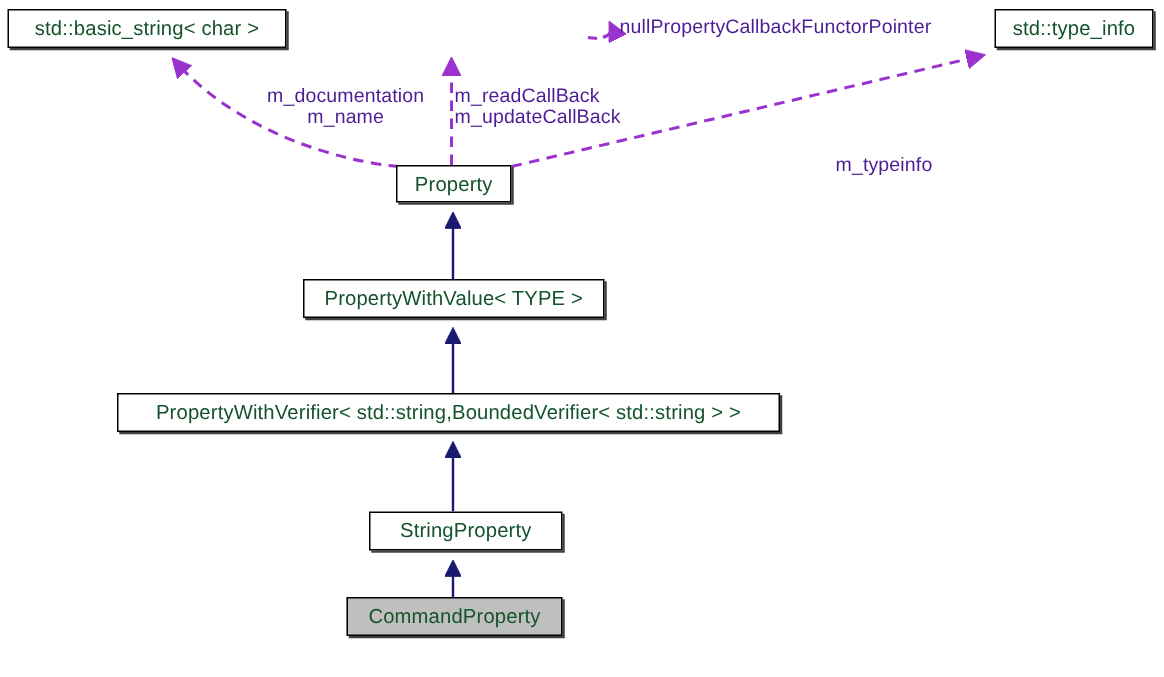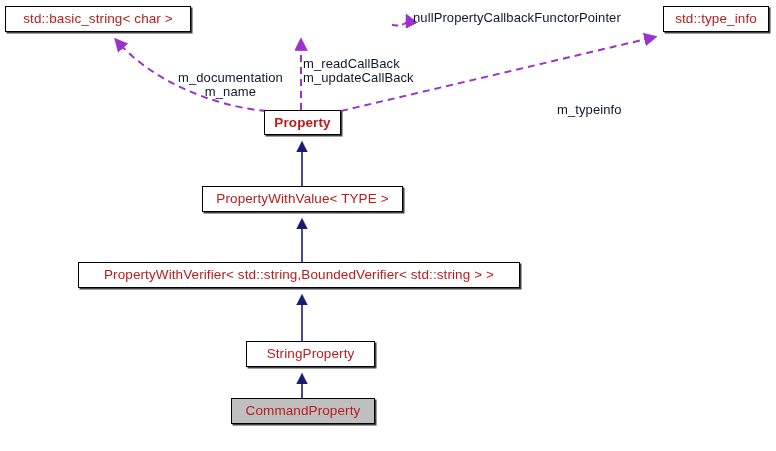--- a/index.html
+++ b/index.html
@@ -23,38 +23,38 @@
     top: 0;
     width: 776px;
     height: 451px;
     pointer-events: none;
   }
   .uml-node {
     position: absolute;
     box-sizing: border-box;
     border: 1px solid #000000;
     background: #ffffff;
-    color: #b91c1c;
+    color: #14532d;
     font-size: 13.5px;
     line-height: 1;
     display: flex;
     align-items: center;
     justify-content: center;
     white-space: nowrap;
     letter-spacing: 0.1px;
     box-shadow: 1.5px 1.5px 0 0 rgba(30,30,30,0.85);
   }
   .uml-node.highlight {
     background: #bfbfbf;
   }
   .edge-label {
     position: absolute;
     font-size: 13px;
     line-height: 14px;
-    color: #0f172a;
+    color: #4c1d95;
     white-space: nowrap;
     letter-spacing: 0.1px;
   }
   .edge-label.two-line {
     text-align: center;
   }
 </style>
 </head>
 <body>
 
@@ -89,41 +89,41 @@
 
   <div class="uml-node" style="left:5px; top:6px; width:186px; height:26px;">
     <span>std::basic_string&lt; char &gt;</span>
   </div>
 
 
   <div class="uml-node" style="left:663px; top:6px; width:106px; height:26px;">
     <span>std::type_info</span>
   </div>
 
-  <div class="uml-node" style="left:264px; top:110px; width:77px; height:25px;font-weight:bold;">
+  <div class="uml-node" style="left:264px; top:110px; width:77px; height:25px;">
     <span>Property</span>
   </div>
 
   <div class="uml-node" style="left:202px; top:186px; width:201px; height:26px;">
     <span>PropertyWithValue&lt; TYPE &gt;</span>
   </div>
 
   <div class="uml-node" style="left:78px; top:262px; width:442px; height:26px;">
     <span>PropertyWithVerifier&lt; std::string,BoundedVerifier&lt; std::string &gt; &gt;</span>
   </div>
 
   <div class="uml-node" style="left:246px; top:341px; width:129px; height:26px;text-align:center;">
     <span>StringProperty</span>
   </div>
 
   <div class="uml-node highlight" style="left:231px; top:398px; width:144px; height:26px;">
     <span>CommandProperty</span>
   </div>
 
-  <div class="edge-label two-line" style="left:178px; top:71px;">
+  <div class="edge-label two-line" style="left:178px; top:57px;">
     <div>m_documentation</div>
     <div>m_name</div>
   </div>
 
   <div class="edge-label two-line" style="left:303px; top:57px; text-align:left;">
     <div>m_readCallBack</div>
     <div>m_updateCallBack</div>
   </div>
 
   <div class="edge-label" style="left:413px; top:11px;">

